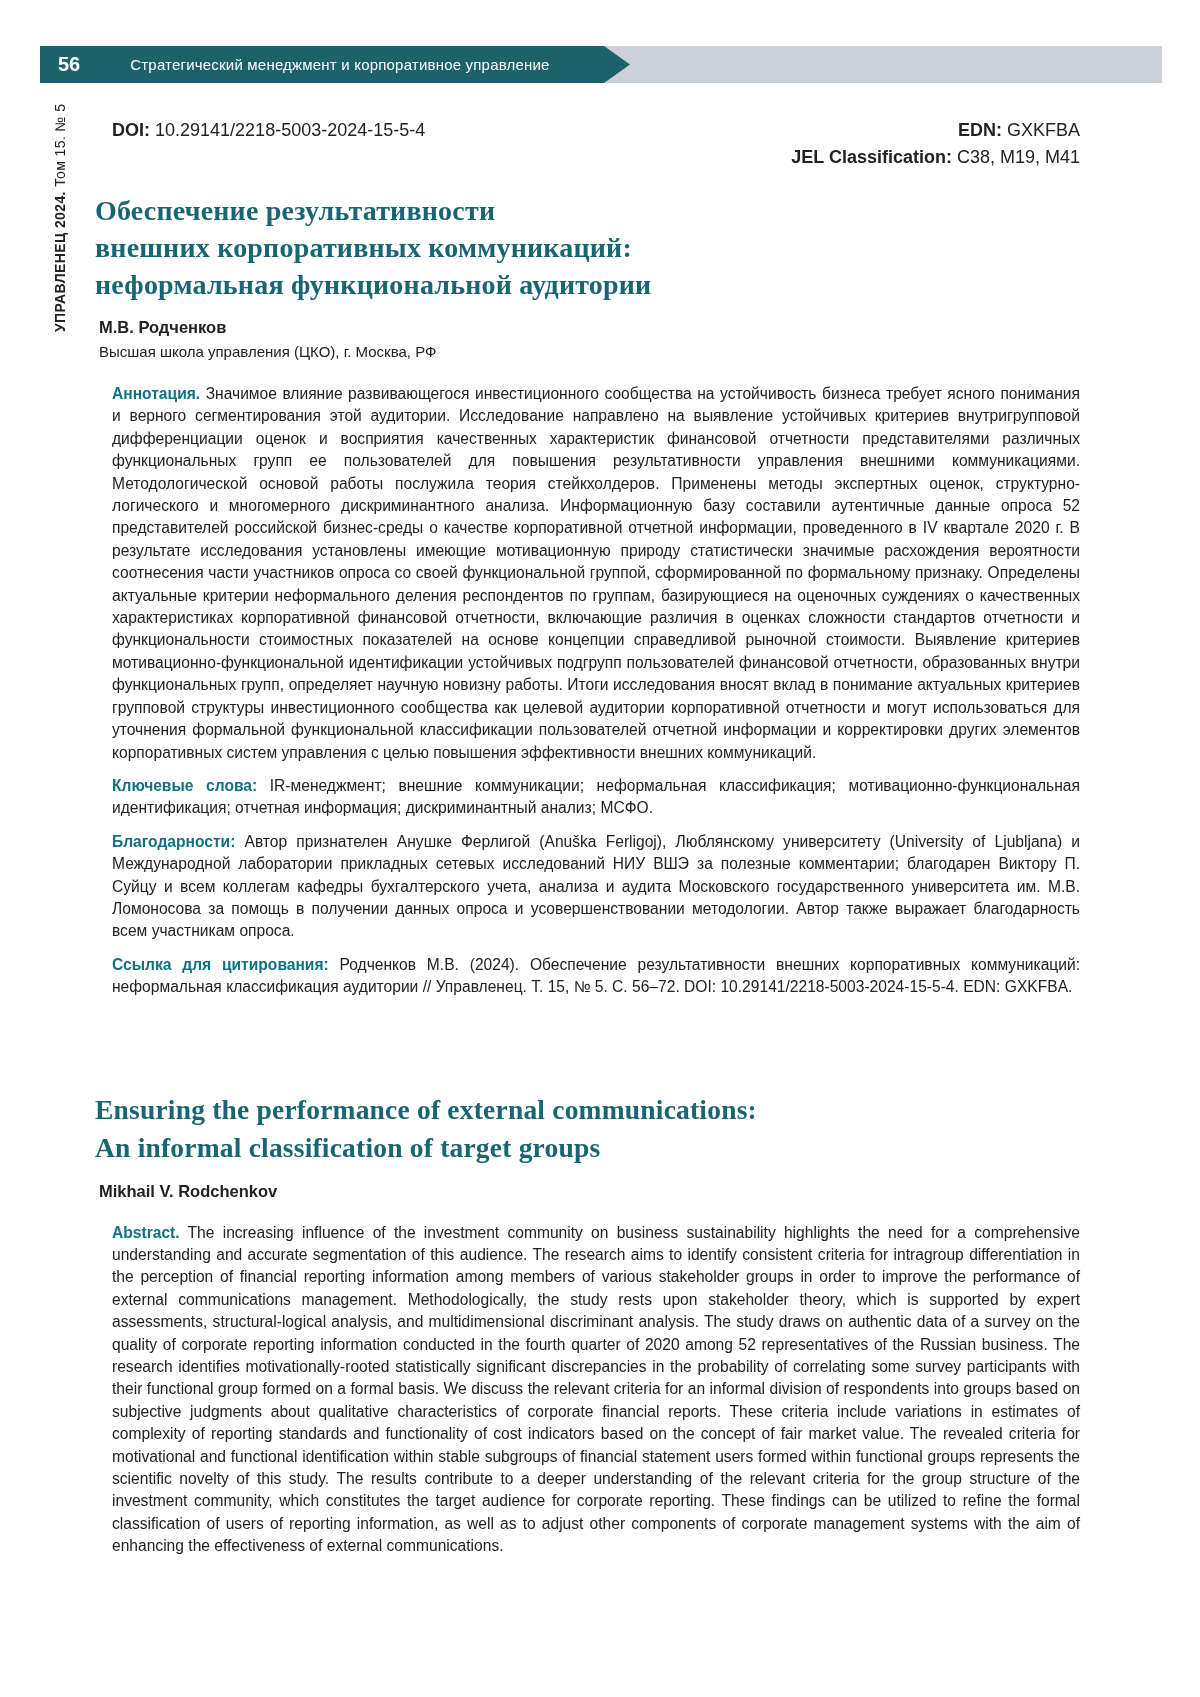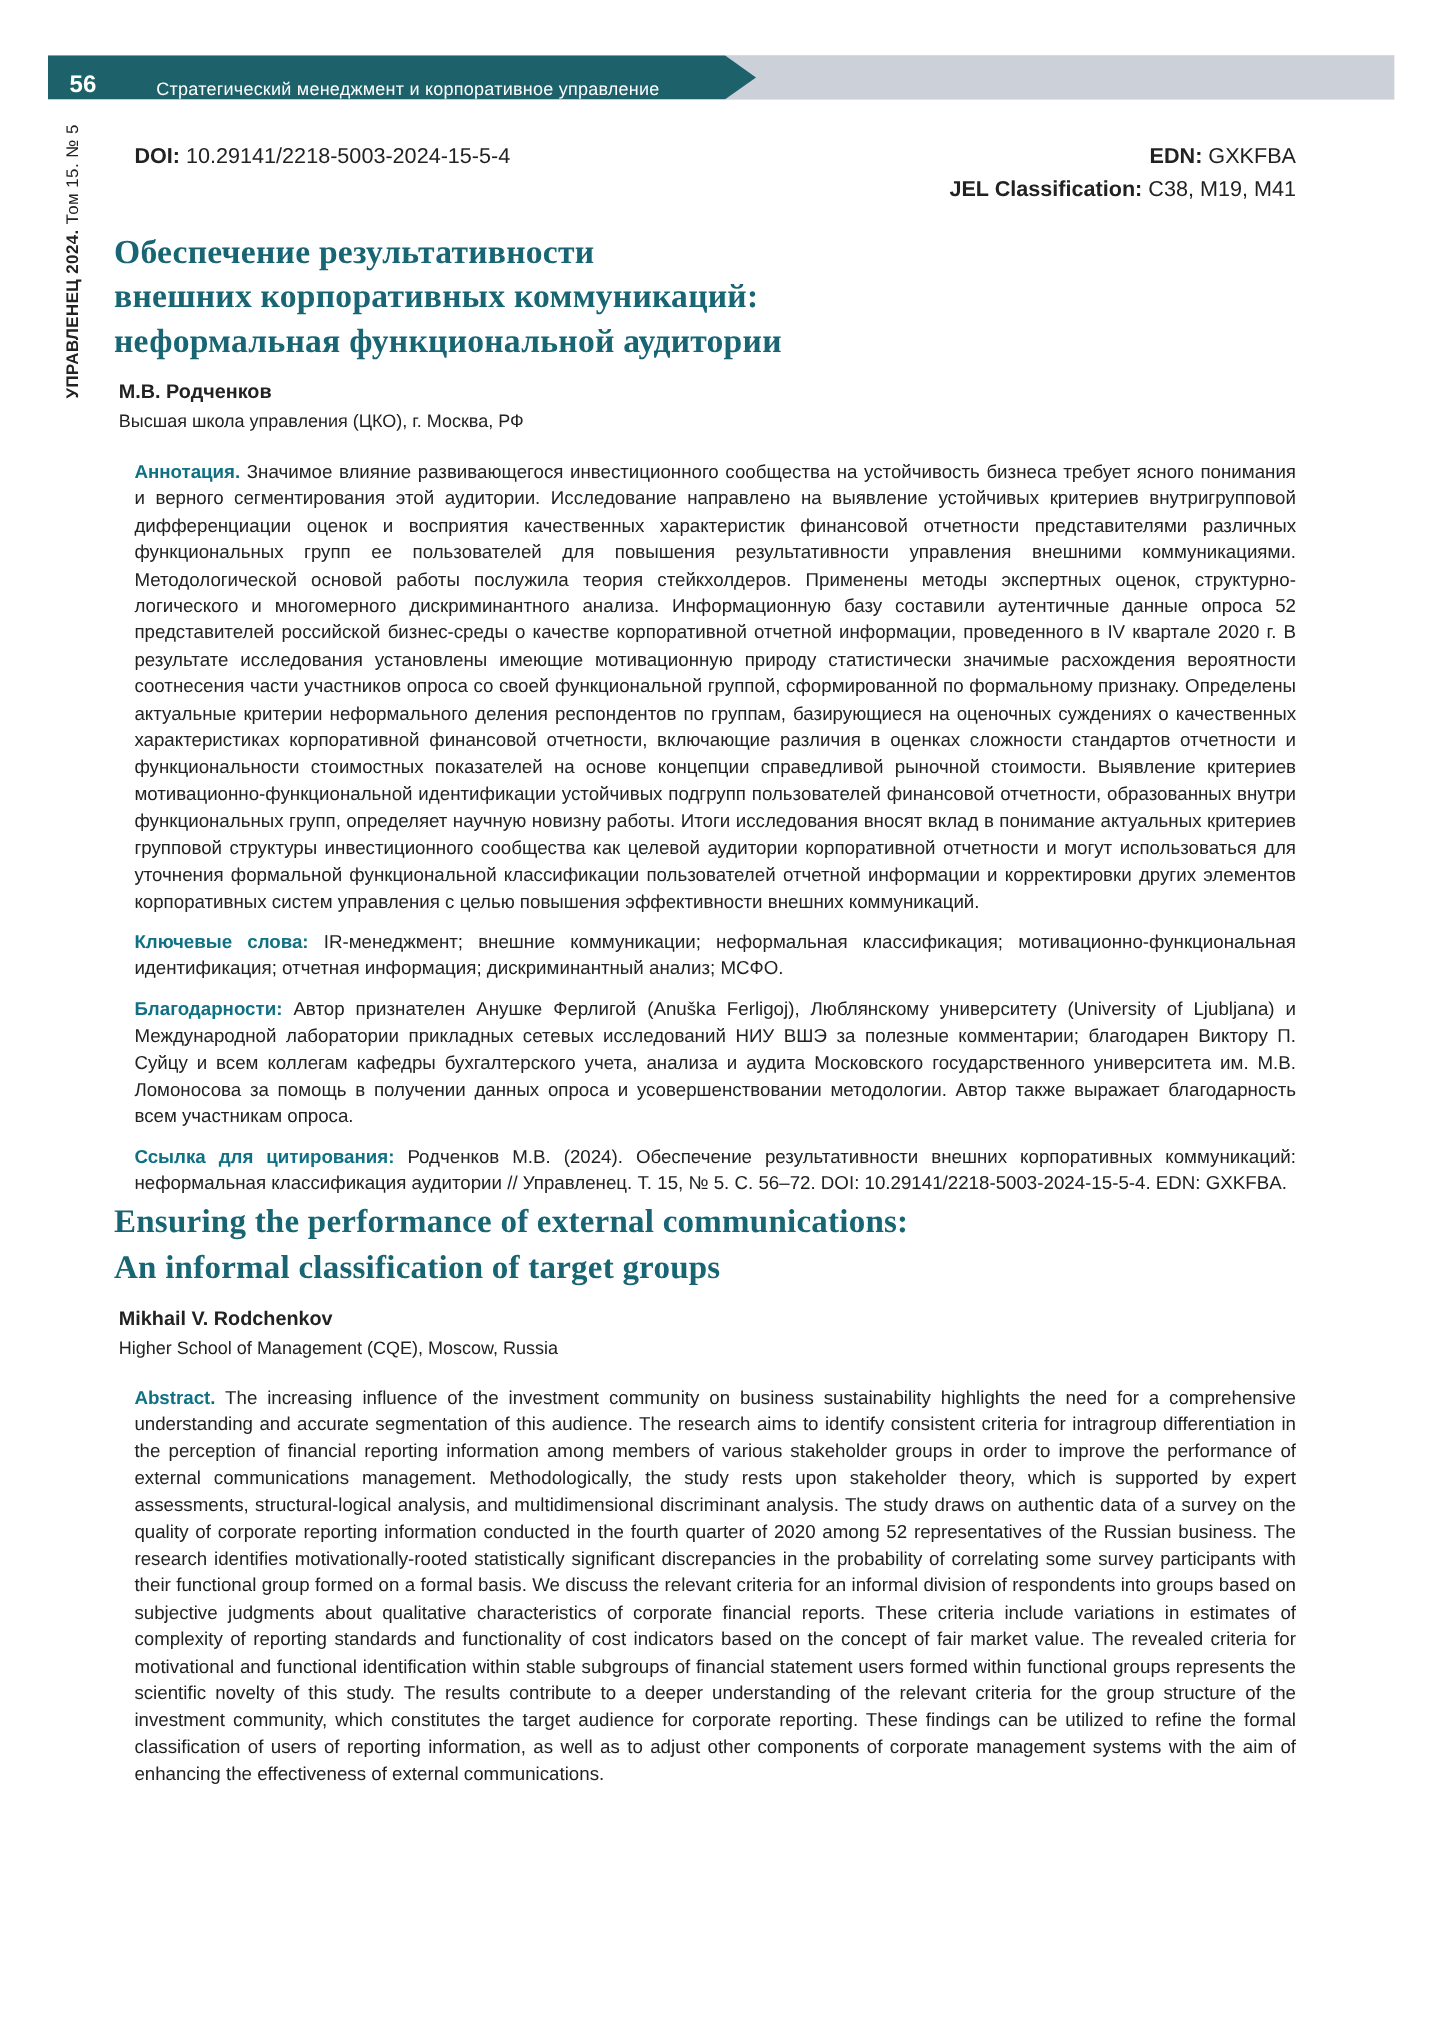--- a/index.html
+++ b/index.html
@@ -11,21 +11,21 @@
 
   
   .topbar {
     position:absolute; left:40px; top:46px; width:1122px; height:37px;
     background:#ccd1d9;
   }
   .topbar-teal {
     position:absolute; left:0; top:0; height:100%; width:590px;
     background:#1d616b; color:#ffffff;
     clip-path:polygon(0 0, calc(100% - 26px) 0, 100% 50%, calc(100% - 26px) 100%, 0 100%);
-    display:flex; align-items:flex-end;
+    display:flex; align-items:center;
   }
   .pageno { font-weight:bold; font-size:20px; margin-left:18px; }
   .section { font-size:15px; margin-left:50px; letter-spacing:0.2px; font-weight:300; }
 
   
   .spine { position:absolute; left:52px; top:332px; }
   .spine-inner {
     transform:rotate(-90deg); transform-origin:0 0;
     white-space:nowrap; font-size:14px; color:#232222; letter-spacing:0.4px;
   }
@@ -40,21 +40,21 @@
   }
   .meta-row b { font-weight:bold; }
   .meta-jel { margin-top:8px; display:block;text-align:right; }
 
   .ru-title, .en-title {
     font-family:"Liberation Serif", serif; font-weight:bold;
     color:#186573; white-space:pre-line; margin:0;
     font-size:28px; line-height:37px; letter-spacing:0.2px;
   }
   .ru-title { margin-top:25px; }
-  .en-title { font-size:27.5px; line-height:38px; }
+  .en-title { margin-top:92px; font-size:27.5px; line-height:38px; }
 
   .author { font-weight:bold; font-size:16.5px; margin:14px 0 0 4px; line-height:20px; }
   .affil  { font-size:15px; margin:5px 0 0 4px; line-height:20px; }
 
   .block {
     margin:11px 0 0 17px; width:968px; text-align:justify;
     font-size:15.6px; line-height:22.4px; color:#232222;
   }
   .block.first { margin-top:21px; }
   .lbl { font-weight:bold; color:#0f7183; }
@@ -94,17 +94,16 @@
   <p class="block"><span class="lbl">Ключевые слова:</span> <span>IR-менеджмент; внешние коммуникации; неформальная классификация; мотивационно-функциональная идентификация; отчетная информация; дискриминантный анализ; МСФО.</span></p>
 
   <p class="block"><span class="lbl">Благодарности:</span> <span>Автор признателен Анушке Ферлигой (Anuška Ferligoj), Люблянскому университету (University of Ljubljana) и Международной лаборатории прикладных сетевых исследований НИУ ВШЭ за полезные комментарии; благодарен Виктору П. Суйцу и всем коллегам кафедры бухгалтерского учета, анализа и аудита Московского государственного университета им. М.В. Ломоносова за помощь в получении данных опроса и усовершенствовании методологии. Автор также выражает благодарность всем участникам опроса.</span></p>
 
 
   <p class="block"><span class="lbl">Ссылка для цитирования:</span> <span>Родченков М.В. (2024). Обеспечение результативности внешних корпоративных коммуникаций: неформальная классификация аудитории // Управленец. Т. 15, № 5. С. 56–72. DOI: 10.29141/2218-5003-2024-15-5-4. EDN: GXKFBA.</span></p>
 
   <h1 class="en-title">Ensuring the performance of external communications:
 An informal classification of target groups</h1>
   <div class="author">Mikhail V. Rodchenkov</div>
-  <div class="affil">Higher School of Management (CQE), Moscow, Russia</div>
 
   <p class="block first"><span class="lbl">Abstract.</span> <span>The increasing influence of the investment community on business sustainability highlights the need for a comprehensive understanding and accurate segmentation of this audience. The research aims to identify consistent criteria for intragroup differentiation in the perception of financial reporting information among members of various stakeholder groups in order to improve the performance of external communications management. Methodologically, the study rests upon stakeholder theory, which is supported by expert assessments, structural-logical analysis, and multidimensional discriminant analysis. The study draws on authentic data of a survey on the quality of corporate reporting information conducted in the fourth quarter of 2020 among 52 representatives of the Russian business. The research identifies motivationally-rooted statistically significant discrepancies in the probability of correlating some survey participants with their functional group formed on a formal basis. We discuss the relevant criteria for an informal division of respondents into groups based on subjective judgments about qualitative characteristics of corporate financial reports. These criteria include variations in estimates of complexity of reporting standards and functionality of cost indicators based on the concept of fair market value. The revealed criteria for motivational and functional identification within stable subgroups of financial statement users formed within functional groups represents the scientific novelty of this study. The results contribute to a deeper understanding of the relevant criteria for the group structure of the investment community, which constitutes the target audience for corporate reporting. These findings can be utilized to refine the formal classification of users of reporting information, as well as to adjust other components of corporate management systems with the aim of enhancing the effectiveness of external communications.</span></p>
 
 </div>
 
 </body></html>

